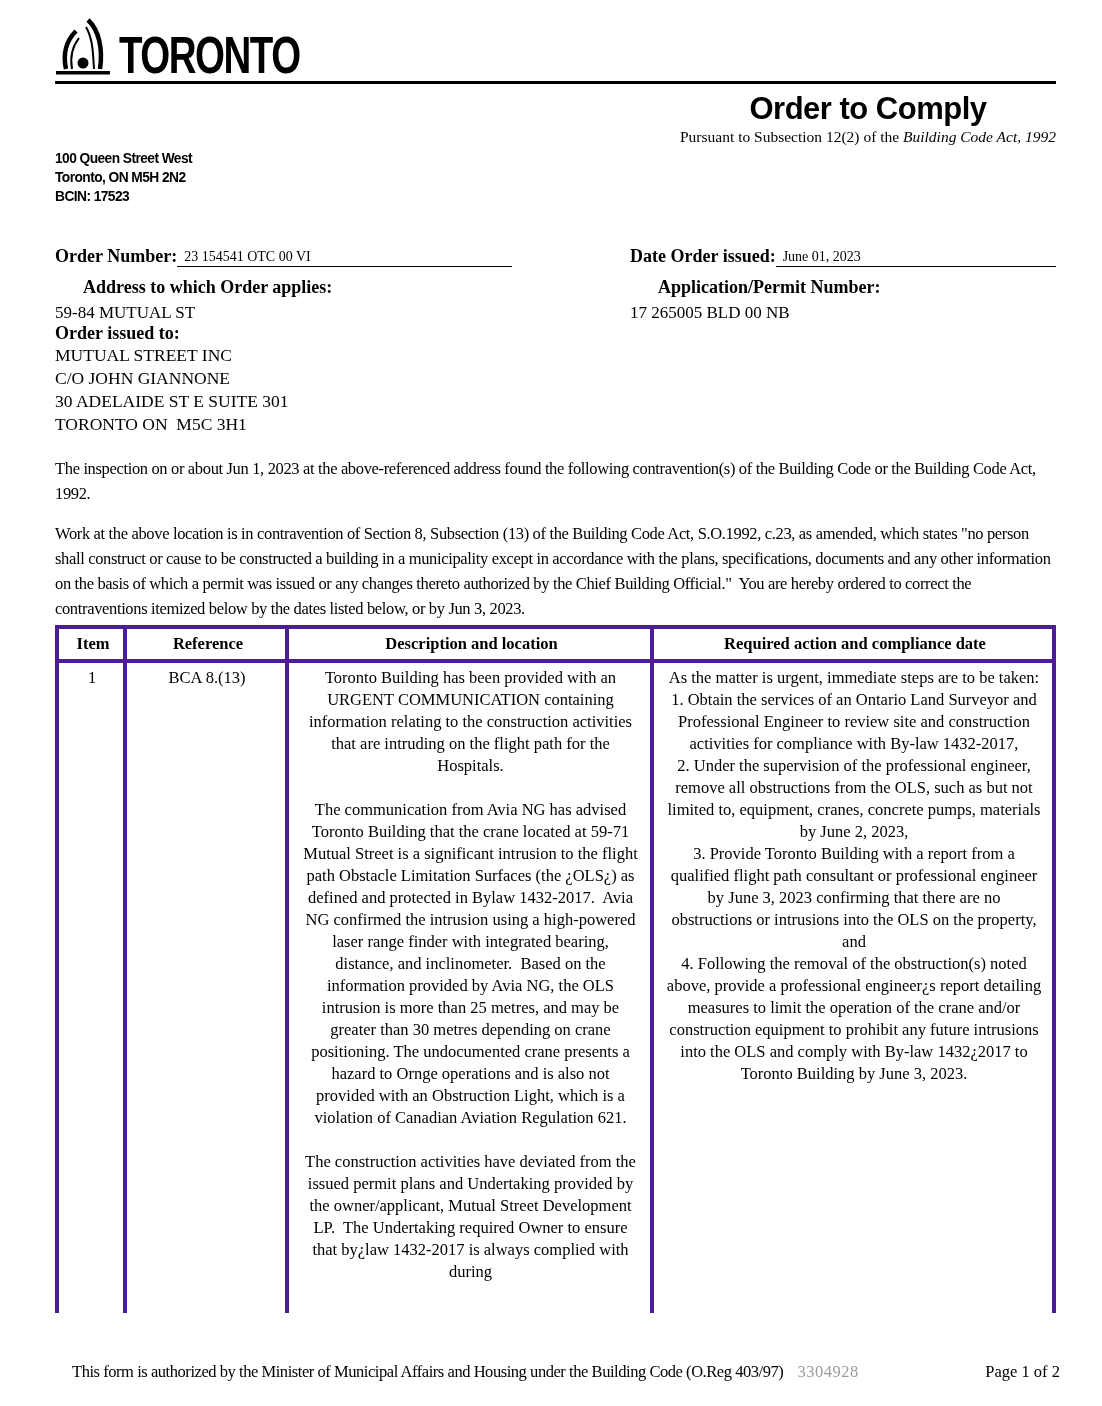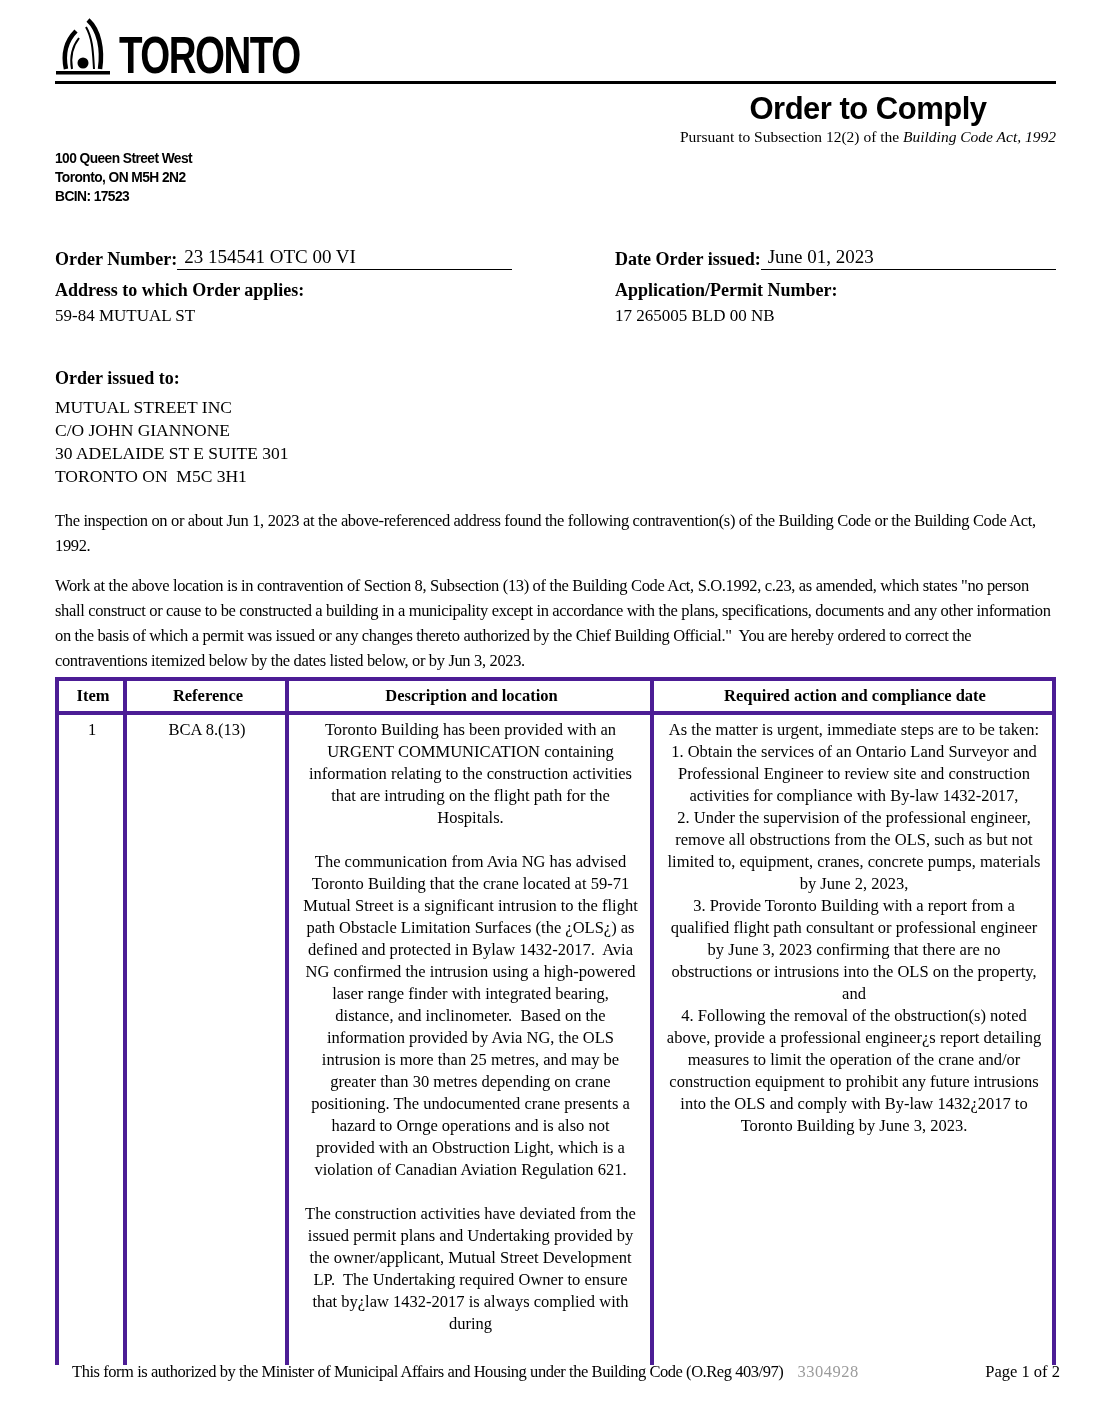--- a/index.html
+++ b/index.html
@@ -30,31 +30,31 @@
   }
   .title-block { text-align:center; }
   .doc-title {
     font-family:"Liberation Sans", sans-serif; font-weight:bold;
     font-size:31px; line-height:34px; letter-spacing:-0.5px;
   }
   .doc-subtitle { font-size:15.5px; margin-top:2px; }
   .doc-subtitle .act { font-style:italic; }
 
   
-  .order-grid { display:grid; grid-template-columns:535px 1fr; column-gap:25px; margin-top:40px; }
+  .order-grid { display:grid; grid-template-columns:535px 1fr; column-gap:40px; margin-top:40px; }
   .field-row { display:flex; align-items:flex-end; }
   .field-label { font-weight:bold; font-size:18px; white-space:nowrap; }
-  .field-value { font-size:19px; border-bottom:1.8px solid #000; flex:1 1 auto; padding:0 2px 1px 7px; white-space:nowrap; }
+  .field-value { font-size:14px; border-bottom:1.8px solid #000; flex:1 1 auto; padding:0 2px 1px 7px; white-space:nowrap; }
   .underline-short { margin-right:78px; }
-  .row2 { margin-top:10px; }
+  .row2 { margin-top:10px;margin-left:28px; }
   .row3 { margin-top:5px; font-size:17px; }
 
   
-  .issued-heading { font-weight:bold; font-size:18px; margin-top:42px; }
-  .issued-lines { margin-top:7px; font-size:17.5px; line-height:23px; }
+  .issued-heading { font-weight:bold; font-size:18px; }
+  .issued-lines { font-size:17.5px; line-height:23px; }
   .issued-lines div { white-space:pre-wrap; }
 
   
   .para { font-size:16.5px; line-height:25px; letter-spacing:-0.35px; white-space:pre-wrap; }
   .para-1 { margin-top:20px; }
   .para-2 { margin-top:15px; }
 
   
   .otc-table-wrap { margin-top:4px; height:688px; overflow:hidden; }
   table.otc-table { border-collapse:collapse; width:100%; border:2px solid #000; }

